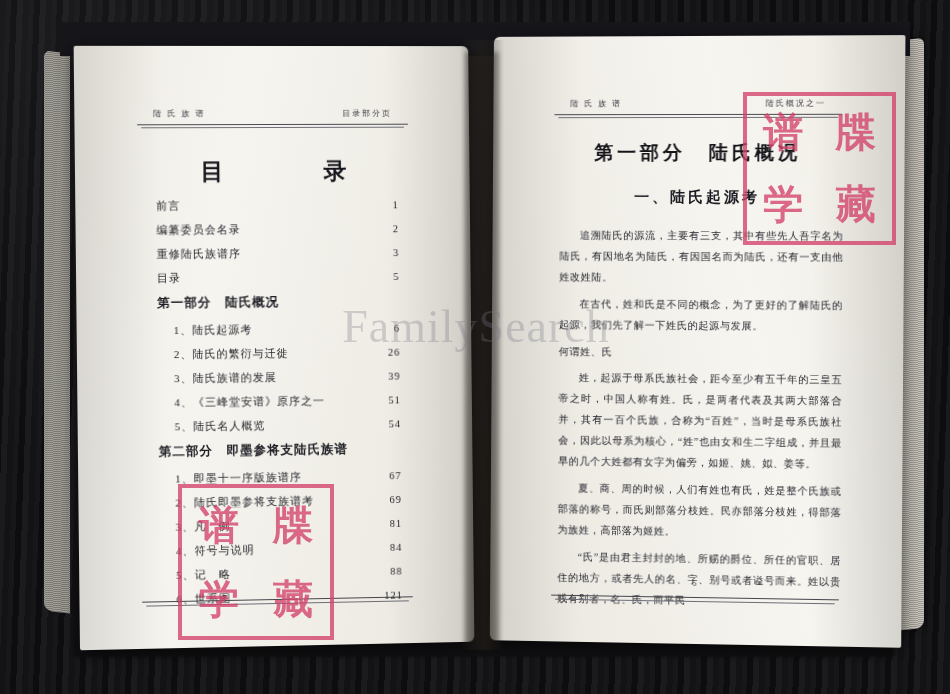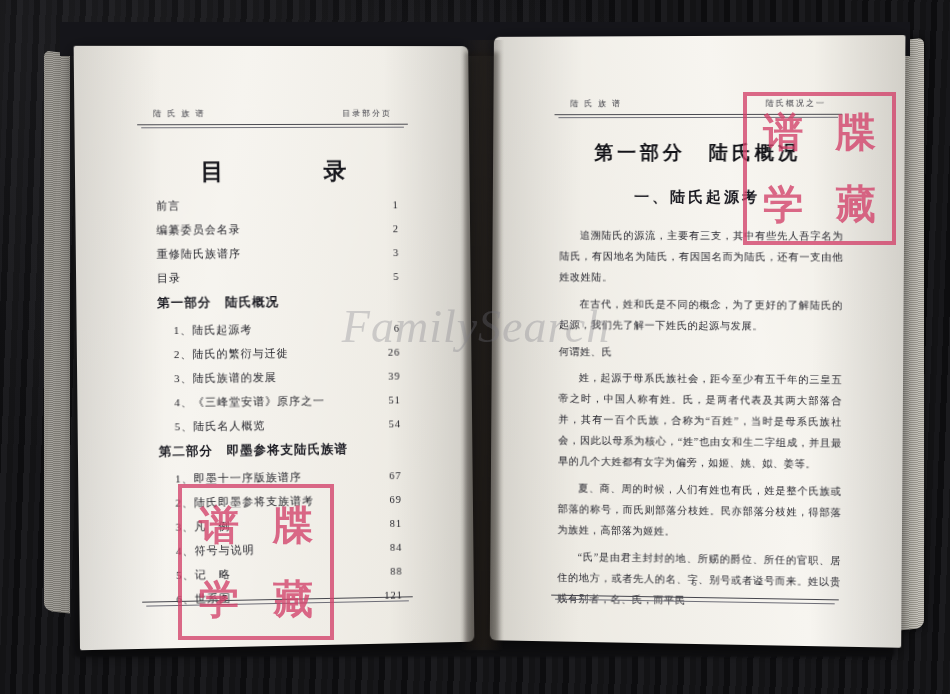--- a/index.html
+++ b/index.html
@@ -291,21 +291,20 @@
     position: absolute;
     left: 196px;
     top: 300px;
     width: 560px;
     text-align: center;
     font-size: 46px;
     color: rgba(120,120,128,0.30);
     letter-spacing: 1px;
     font-family: "Liberation Serif", serif;
     pointer-events: none;
-    font-style: italic;
   }
   
   .paper-shade {
     position: absolute;
     inset: 0;
     background: linear-gradient(90deg, rgba(0,0,0,0.10), rgba(0,0,0,0) 22%, rgba(0,0,0,0) 78%, rgba(0,0,0,0.12));
     pointer-events: none;
   }
   .spine-dark {
     position: absolute;

